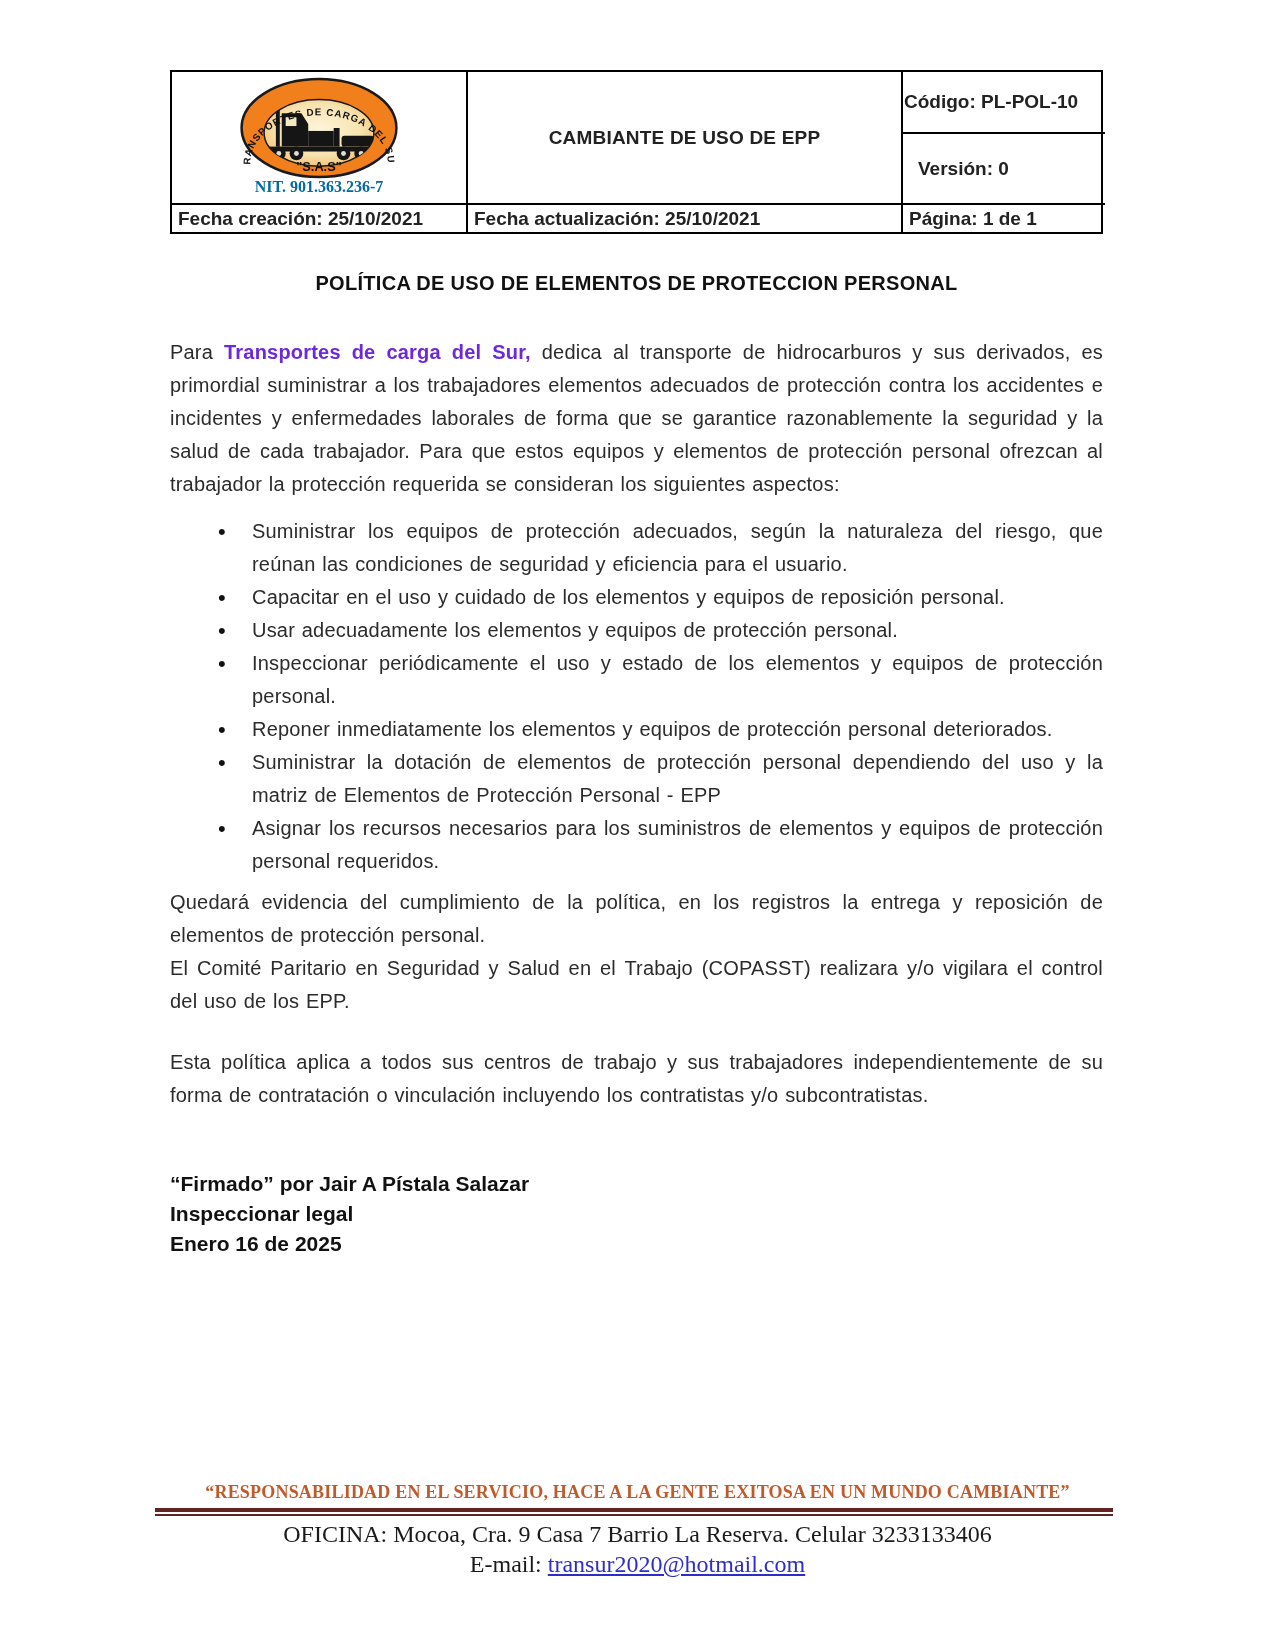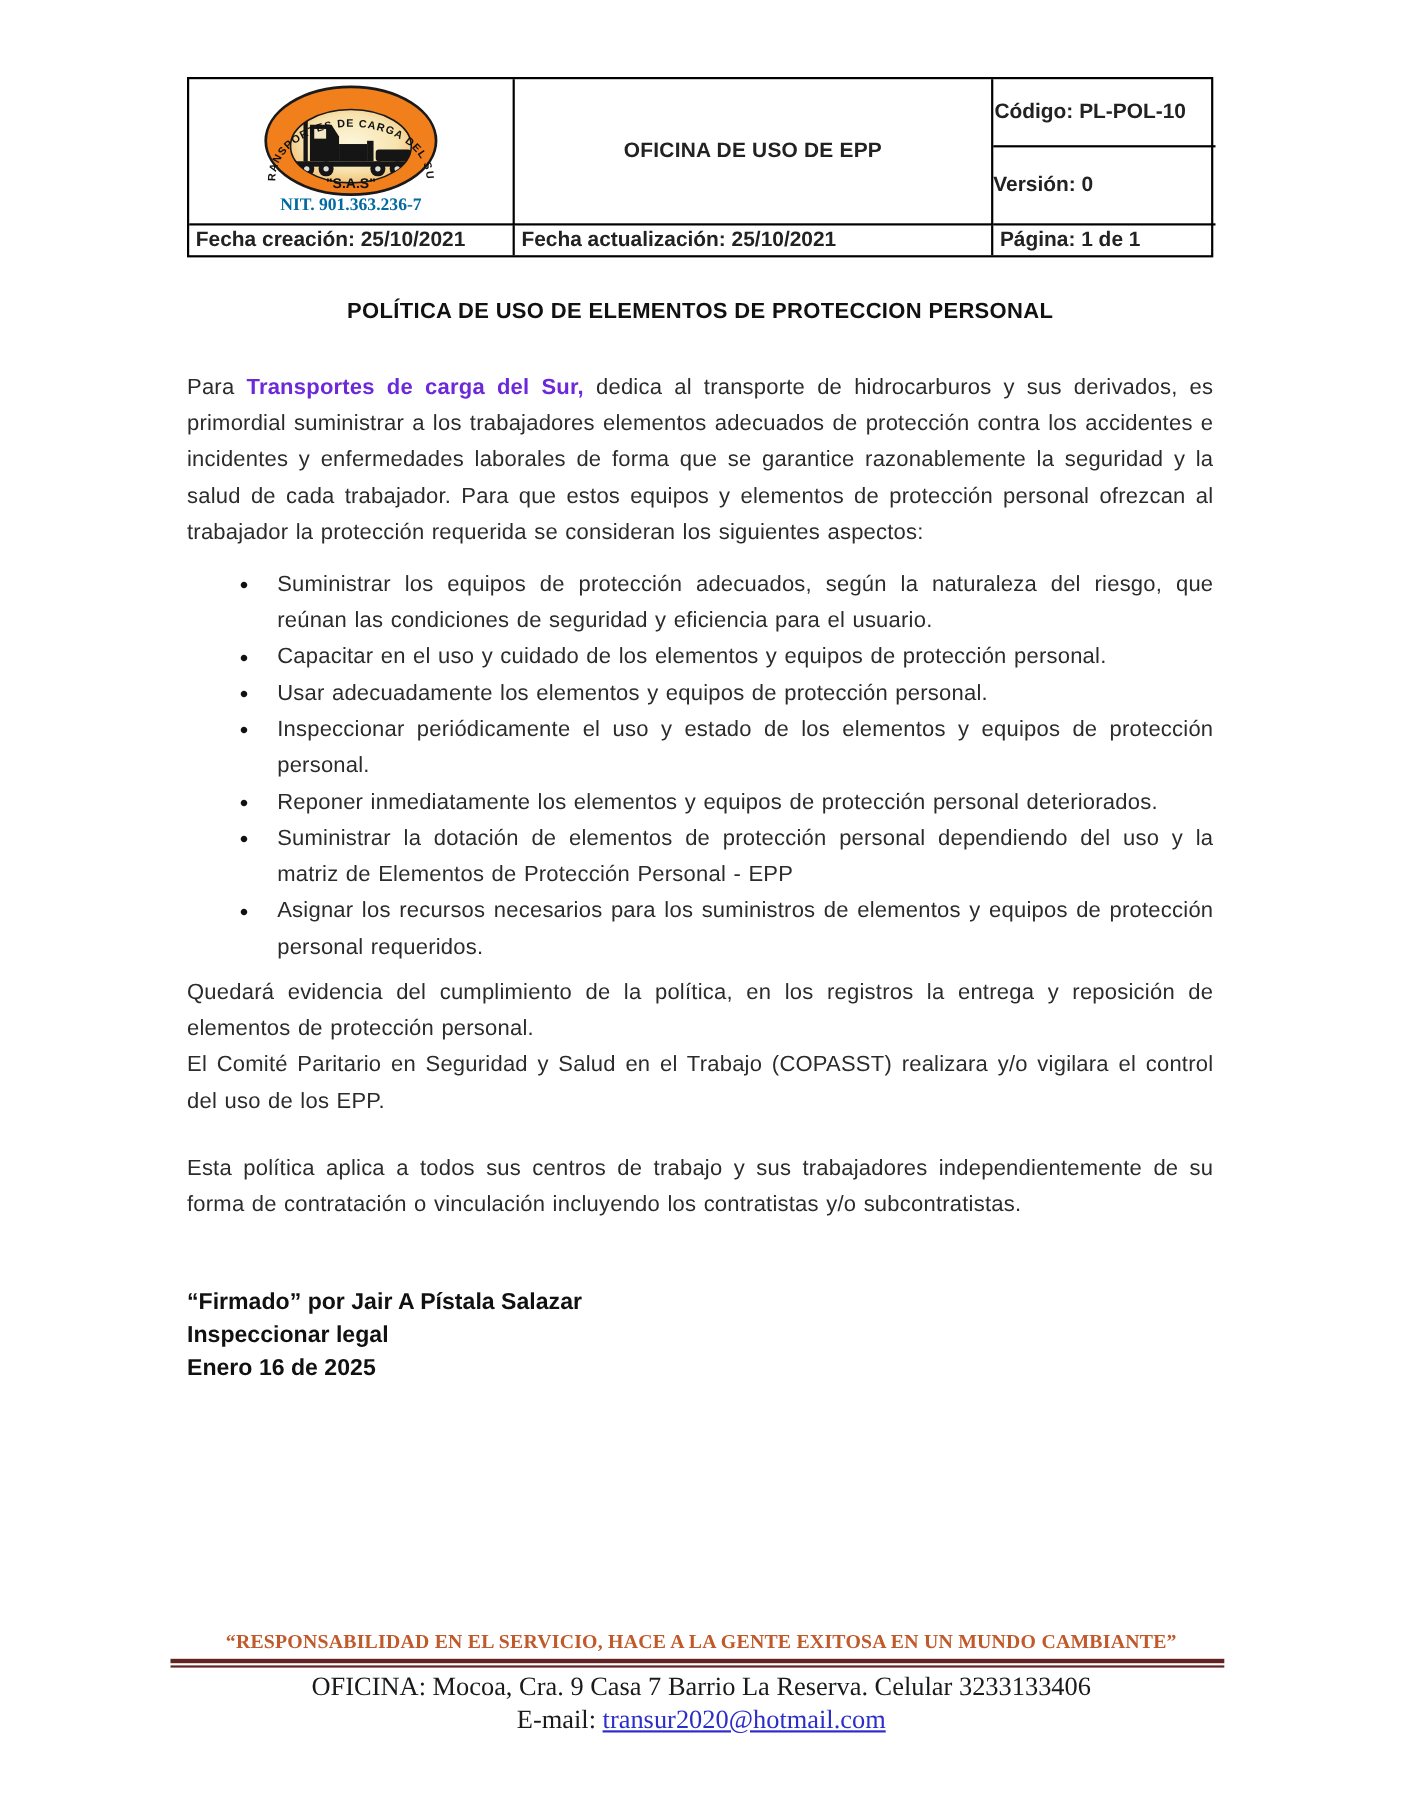--- a/index.html
+++ b/index.html
@@ -26,21 +26,21 @@
   .ht-cell:nth-child(3n) { border-right:none; }
   .ht-row2 { border-bottom:none; display:flex; align-items:center;
              padding:0 4px 0 6px; font-weight:bold; font-size:19px; white-space:nowrap; }
   .logo-cell { display:flex; flex-direction:column; align-items:center; justify-content:flex-start; padding-top:4px; }
   .nit-text { font-family:"Liberation Serif", serif; font-weight:bold; font-size:16px; color:#0369a1; margin-top:-2px; }
   .title-cell { display:flex; align-items:center; justify-content:center;
                 font-weight:bold; font-size:19px; letter-spacing:.2px; }
   .code-cell { display:flex; flex-direction:column; padding:0; }
   .code-top { height:62px; border-bottom:2px solid #000; display:flex; align-items:center; padding-left:1px;
               font-weight:bold; font-size:19px; }
-  .code-bottom { flex:1; display:flex; align-items:center; padding-left:0;
+  .code-bottom { flex:1; display:flex; align-items:center; padding-left:15px;
               font-weight:bold; font-size:19px; }
 
   
   .doc-title {
     position:absolute; left:170px; top:272px; width:933px;
     text-align:center; font-weight:bold; font-size:20px; letter-spacing:.3px; color:#111;
   }
   .content {
     position:absolute; left:170px; top:336px; width:933px;
     font-size:20px; line-height:33px; letter-spacing:.2px; word-spacing:1px;
@@ -106,40 +106,40 @@
             <circle cx="143" cy="79" r="2.5" fill="#ddd"></circle>
         </g>
         <text font-family="Liberation Sans, sans-serif" font-size="10" font-weight="bold" fill="#111" letter-spacing="1">
           <textPath href="#arcText" startOffset="50%" text-anchor="middle">TRANSPORTES DE CARGA DEL SUR</textPath>
         </text>
         <text x="100" y="97" text-anchor="middle" font-family="Liberation Sans, sans-serif" font-size="13" font-weight="bold" fill="#111">"S.A.S"</text>
       </svg>
       <div class="nit-text">NIT. 901.363.236-7</div>
     </div>
 
-    <div class="ht-cell title-cell">OFICINA DE USO DE EPP</div>
+    <div class="ht-cell title-cell">CAMBIANTE DE USO DE EPP</div>
 
     <div class="ht-cell code-cell">
       <div class="code-top">Código: PL-POL-10</div>
       <div class="code-bottom">Versión: 0</div>
     </div>
 
     <div class="ht-cell ht-row2">Fecha creación: 25/10/2021</div>
     <div class="ht-cell ht-row2">Fecha actualización: 25/10/2021</div>
     <div class="ht-cell ht-row2">Página: 1 de 1</div>
   </div>
 
   <div class="doc-title">POLÍTICA DE USO DE ELEMENTOS DE PROTECCION PERSONAL</div>
 
   <div class="content">
     <p><span>Para </span><b>Transportes de carga del Sur,</b><span> dedica al transporte de hidrocarburos y sus derivados, es primordial suministrar a los trabajadores elementos adecuados de protección contra los accidentes e incidentes y enfermedades laborales de forma que se garantice razonablemente la seguridad y la salud de cada trabajador. Para que estos equipos y elementos de protección personal ofrezcan al trabajador la protección requerida se consideran los siguientes aspectos:</span></p>
 
     <ul class="bullets">
       <li>Suministrar los equipos de protección adecuados, según la naturaleza del riesgo, que reúnan las condiciones de seguridad y eficiencia para el usuario.</li>
-      <li>Capacitar en el uso y cuidado de los elementos y equipos de protección personal.</li>
+      <li>Capacitar en el uso y cuidado de los elementos y equipos de reposición personal.</li>
       <li>Usar adecuadamente los elementos y equipos de protección personal.</li>
       <li>Inspeccionar periódicamente el uso y estado de los elementos y equipos de protección personal.</li>
       <li>Reponer inmediatamente los elementos y equipos de protección personal deteriorados.</li>
       <li>Suministrar la dotación de elementos de protección personal dependiendo del uso y la matriz de Elementos de Protección Personal - EPP</li>
       <li>Asignar los recursos necesarios para los suministros de elementos y equipos de protección personal requeridos.</li>
     </ul>
 
     <div class="para-group">
       <p>Quedará evidencia del cumplimiento de la política, en los registros la entrega y reposición de elementos de protección personal.</p>
       <p>El Comité Paritario en Seguridad y Salud en el Trabajo (COPASST) realizara y/o vigilara el control del uso de los EPP.</p>

